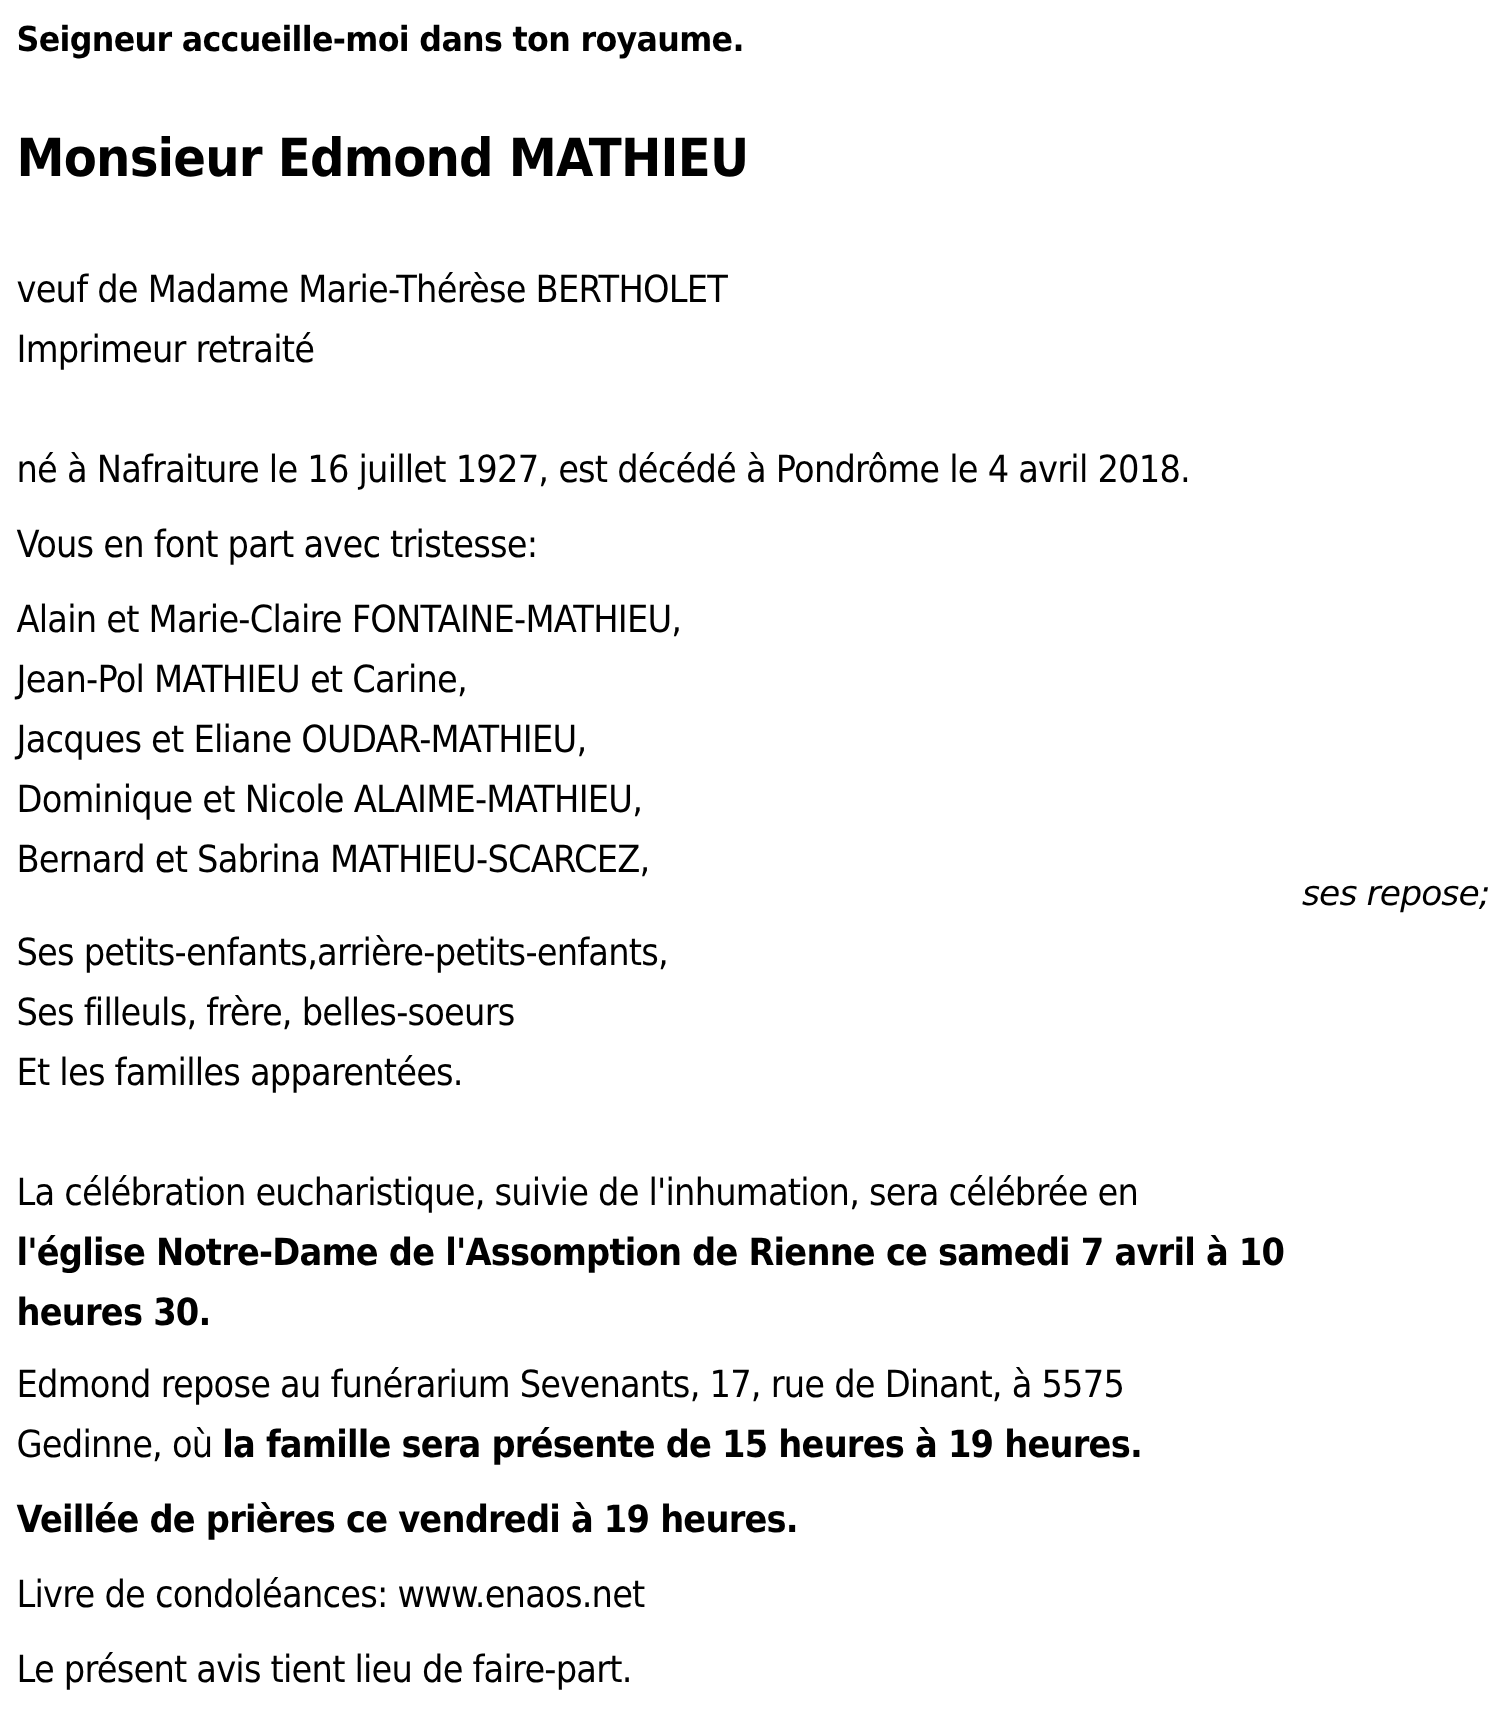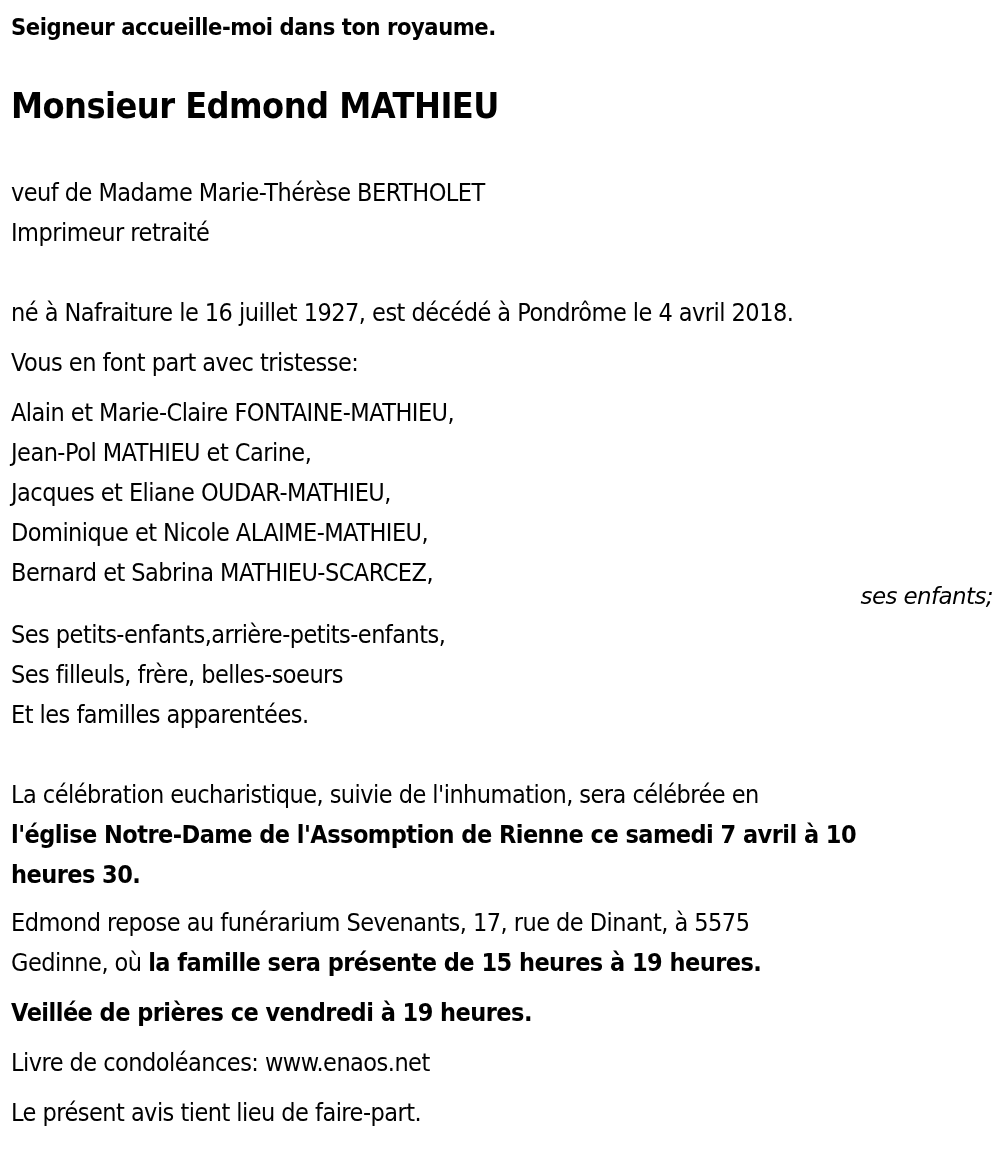--- a/index.html
+++ b/index.html
@@ -71,21 +71,21 @@
   <div class="line condensed-more" style="top:298px;">né à Nafraiture le 16 juillet 1927, est décédé à Pondrôme le 4 avril 2018.</div>
 
   <div class="line condensed-more" style="top:348px;">Vous en font part avec tristesse:</div>
 
   <div class="line condensed-more" style="top:398px;">Alain et Marie-Claire FONTAINE-MATHIEU,</div>
   <div class="line condensed-more" style="top:438px;">Jean-Pol MATHIEU et Carine,</div>
   <div class="line condensed-more" style="top:478px;">Jacques et Eliane OUDAR-MATHIEU,</div>
   <div class="line condensed-more" style="top:518px;">Dominique et Nicole ALAIME-MATHIEU,</div>
   <div class="line condensed-more" style="top:558px;">Bernard et Sabrina MATHIEU-SCARCEZ,</div>
 
-  <div class="right-italic" style="top:582px; right:-2px;">ses enfants;</div>
+  <div class="right-italic" style="top:582px; right:-2px;">ses repose;</div>
 
   <div class="line condensed-more" style="top:620px;">Ses petits-enfants,arrière-petits-enfants,</div>
   <div class="line condensed-more" style="top:660px;">Ses filleuls, frère, belles-soeurs</div>
   <div class="line condensed-more" style="top:700px;">Et les familles apparentées.</div>
 
   <div class="line condensed-more" style="top:780px;">La célébration eucharistique, suivie de l'inhumation, sera célébrée en</div>
   <div class="line bold condensed-more" style="top:820px;">l'église Notre-Dame de l'Assomption de Rienne ce samedi 7 avril à 10</div>
   <div class="line bold condensed-more" style="top:860px;">heures 30.</div>
 
   <div class="line condensed-more" style="top:908px;">Edmond repose au funérarium Sevenants, 17, rue de Dinant, à 5575</div>

